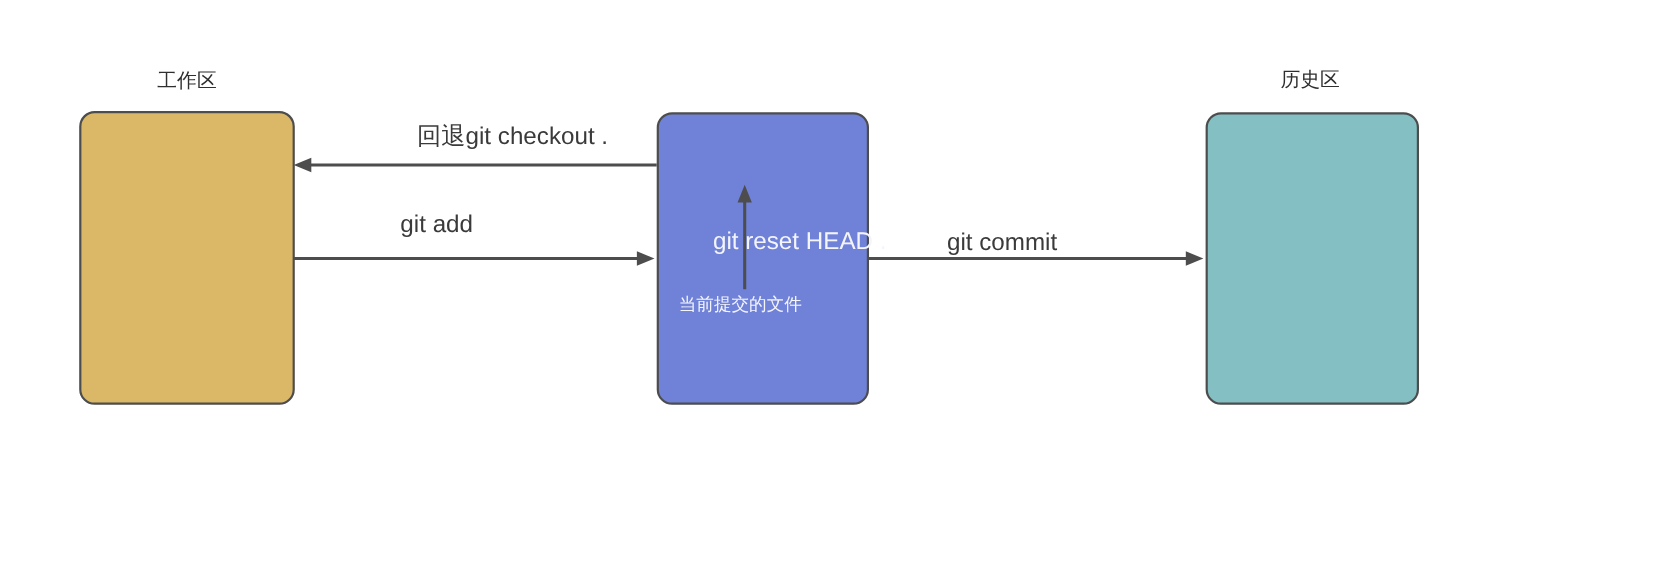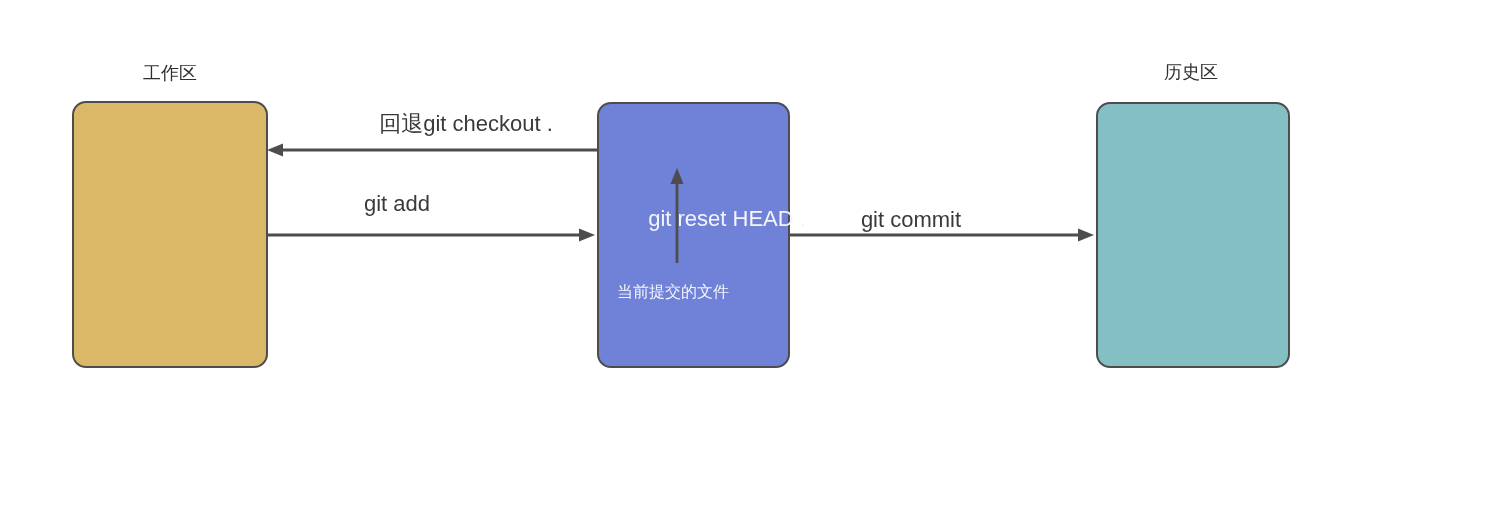--- a/index.html
+++ b/index.html
@@ -97,16 +97,16 @@
       <line class="arrow-line" x1="677" y1="263" x2="677" y2="182"></line>
       <polygon class="arrow-head" points="677,168 670.5,184 683.5,184"></polygon>
     </g>
   </svg>
 
   <div class="arrow-label" style="left:466px; top:124px;">回退git checkout .</div>
   <div class="arrow-label" style="left:397px; top:204px;">git add</div>
   <div class="arrow-label" style="left:911px; top:204px;margin-top:16px;">git commit</div>
   <div class="arrow-label on-box" style="left:727px; top:219px;">git reset HEAD .</div>
 
-  <div class="box-text" style="left:617px; top:292px;text-align:center;">当前提交的文件</div>
+  <div class="box-text" style="left:617px; top:277px;text-align:center;">当前提交的文件</div>
 
 
 </div>
 
 </body></html>

